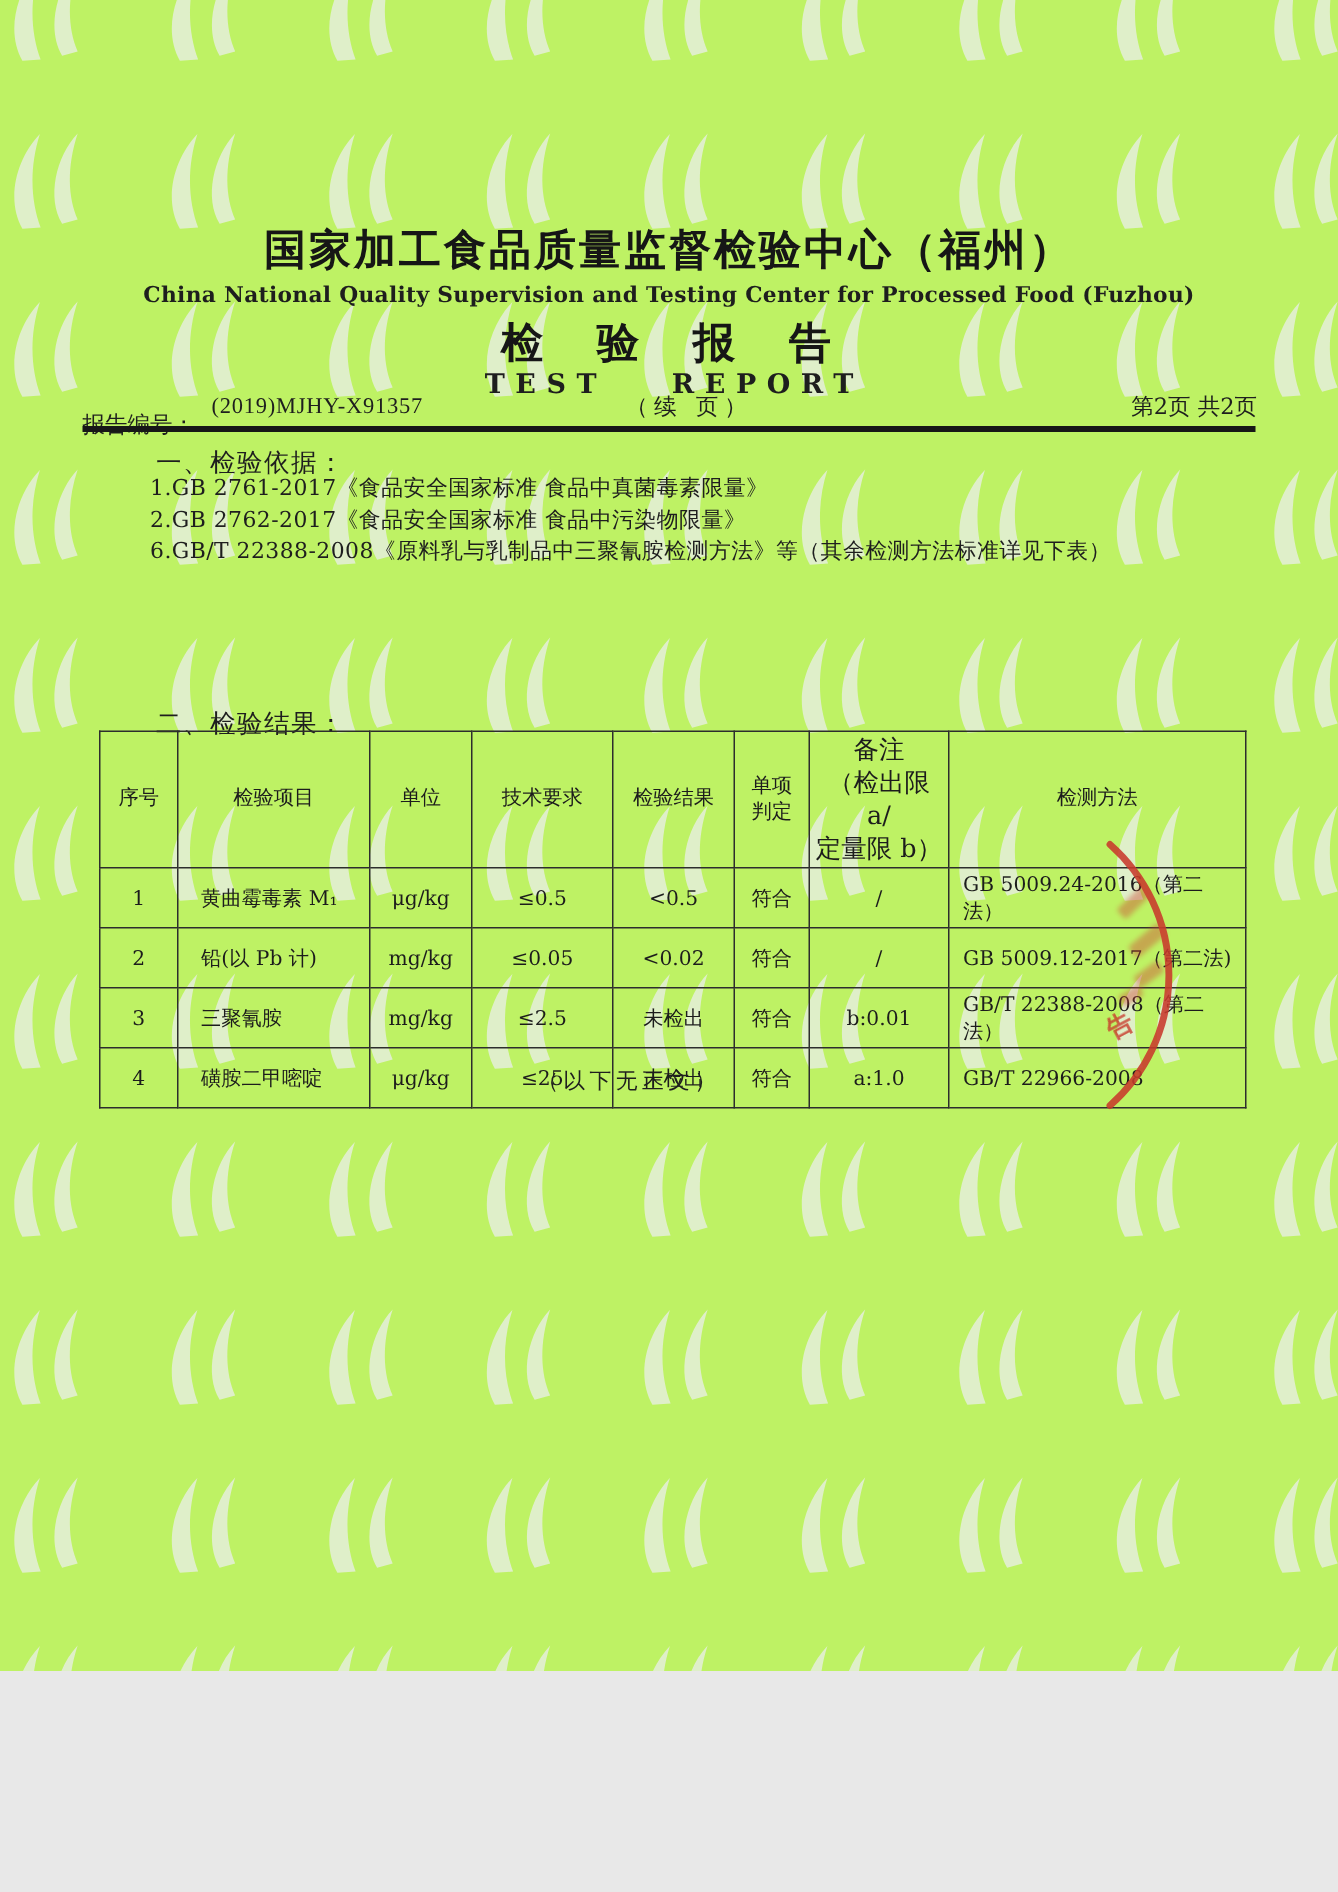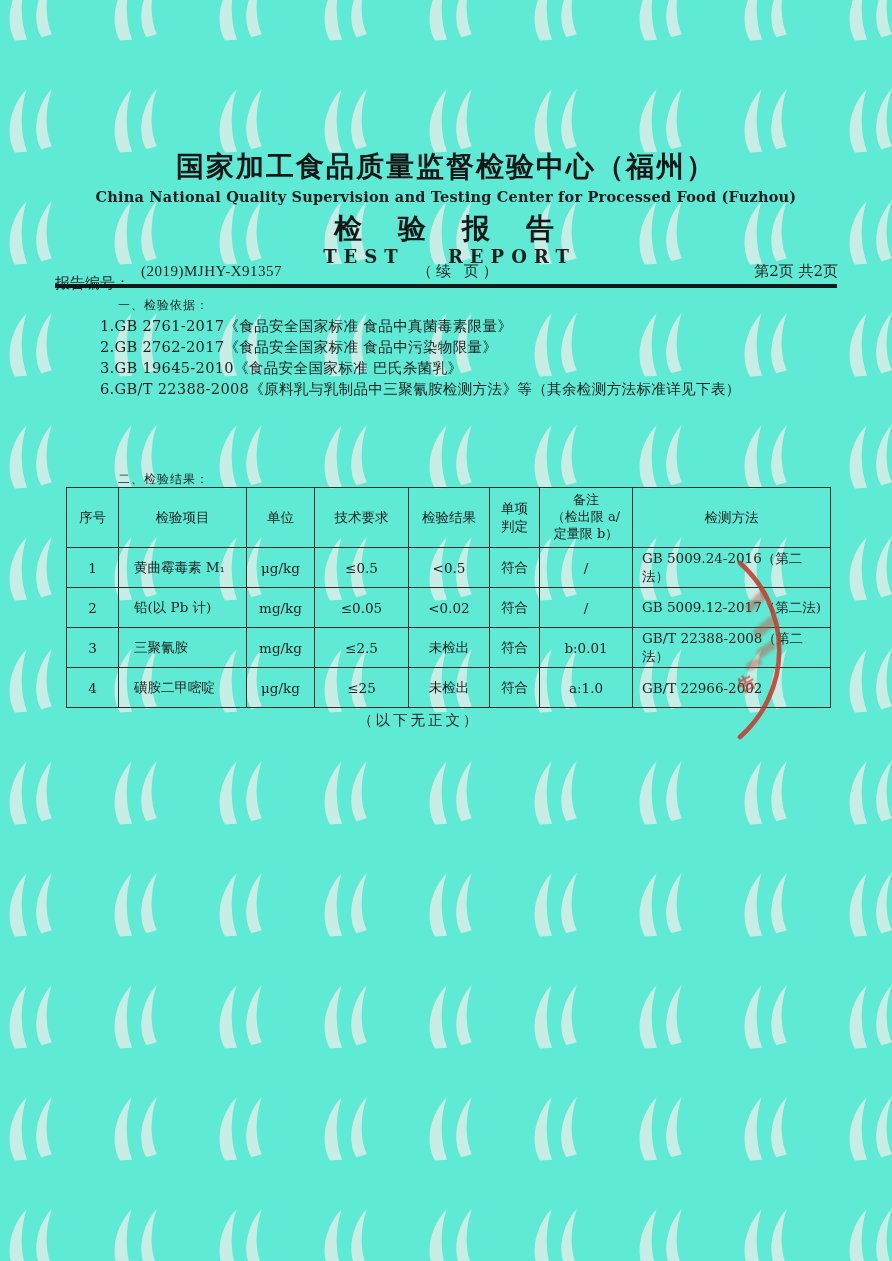--- a/index.html
+++ b/index.html
@@ -1,19 +1,19 @@
 <!DOCTYPE html>
 <html><head>
 <meta charset="utf-8">
 <style>
   * { margin:0; padding:0; box-sizing:border-box; }
   body { background:#e8e8e8; font-family:"DejaVu Serif","Liberation Serif",serif; }
   .page {
-    position:relative; width:892px; height:1261px; margin:0 auto;
-    background:#5eead4; overflow:hidden; color:#1e1e1e;
+    position:relative; width:892px; height:1114px; margin:0 auto;
+    background:#bef264; overflow:hidden; color:#1e1e1e;
   }
   
   #watermark-layer { position:absolute; inset:0; z-index:0; }
   .wm { position:absolute; width:58px; height:80px; opacity:.75; transform:rotate(6deg); }
   
   .hdr { position:absolute; left:0; right:0; text-align:center; z-index:1; }
   .title-cn {
     top:148px; font-family:"DejaVu Sans","Liberation Sans",sans-serif;
     font-size:28px; font-weight:bold; letter-spacing:2px; color:#161616;
   }
@@ -23,21 +23,21 @@
     font-family:"DejaVu Sans","Liberation Sans",sans-serif; color:#161616;
   }
   .report-title-en { top:246px; font-size:18px; font-weight:bold; letter-spacing:7px; word-spacing:30px; padding-left:7px; }
   .report-line { position:absolute; top:262px; left:55px; right:54px; height:20px; z-index:1; font-size:15px; }
   .report-no-label { position:absolute; left:0; top:12px; font-family:"DejaVu Sans","Liberation Sans",sans-serif; }
   .report-no-value { position:absolute; left:86px; top:1px; font-family:"Liberation Serif","DejaVu Serif",serif; letter-spacing:0.5px; }
   .continuation { position:absolute; left:362px; top:0; letter-spacing:4px; }
   .page-number { position:absolute; right:0; top:0; }
   .thick-rule { position:absolute; top:284px; left:55px; width:782px; height:4px; background:#171717; z-index:1; }
   
-  .sec-heading { position:absolute; left:118px; font-size:12px; z-index:1; letter-spacing:1px; }
+  .sec-heading { position:absolute; left:104px; font-size:17px; z-index:1; letter-spacing:1px; }
   #basis-heading { top:297px; }
   #basis-list { position:absolute; top:315px; left:85px; width:728px; z-index:1; }
   .basis-item { font-size:14.6px; line-height:21px; text-indent:15px; letter-spacing:0.3px; }
   #results-heading { top:471px; }
   
   .results-table {
     position:absolute; top:487px; left:66px; z-index:1;
     border-collapse:collapse; table-layout:fixed; width:764px;
     font-size:13.5px; color:#1c1c1c;
   }
@@ -509,21 +509,20 @@
     <span class="report-no-value">(2019)MJHY-X91357</span>
     <span class="continuation">（续 页）</span>
     <span class="page-number">第2页  共2页</span>
   </div>
   <div class="thick-rule"></div>
 
   <div id="basis-heading" class="sec-heading">一、检验依据：</div>
   <div id="basis-list">
     <div class="basis-item">1.GB 2761-2017《食品安全国家标准 食品中真菌毒素限量》</div>
     <div class="basis-item">2.GB 2762-2017《食品安全国家标准 食品中污染物限量》</div>
-    <div class="basis-item">3.GB 19645-2010《食品安全国家标准 巴氏杀菌乳》</div>
     <div class="basis-item">6.GB/T 22388-2008《原料乳与乳制品中三聚氰胺检测方法》等（其余检测方法标准详见下表）</div>
   </div>
 
   <div id="results-heading" class="sec-heading">二、检验结果：</div>
 
   <table class="results-table">
     <colgroup>
       <col style="width:52px">
         <col style="width:128px">
         <col style="width:68px">
@@ -535,21 +534,21 @@
     </colgroup>
     <thead>
       <tr>
         <th>序号</th>
         <th>检验项目</th>
         <th>单位</th>
         <th>技术要求</th>
         <th>检验结果</th>
         <th>单项
 判定</th>
-        <th style="font-size:13px;">备注
+        <th style="font-size:17px;">备注
 （检出限 a/
 定量限 b）</th>
         <th>检测方法</th>
       </tr>
     </thead>
     <tbody>
       <tr>
         <td class="cell-no">1</td>
         <td class="cell-item">黄曲霉毒素 M₁</td>
         <td class="cell-unit">μg/kg</td>
@@ -580,21 +579,21 @@
         <td class="cell-method">GB/T 22388-2008（第二法）</td>
       </tr>
       <tr>
         <td class="cell-no">4</td>
         <td class="cell-item">磺胺二甲嘧啶</td>
         <td class="cell-unit">μg/kg</td>
         <td class="cell-req">≤25</td>
         <td class="cell-res">未检出</td>
         <td class="cell-judge">符合</td>
         <td class="cell-remark">a:1.0</td>
-        <td class="cell-method">GB/T 22966-2002</td>
+        <td class="cell-method">GB/T 22966-2008</td>
       </tr>
     </tbody>
   </table>
 
   <div class="end-note">（以下无正文）</div>
 
   <svg id="stamp" viewBox="0 0 260 260">
     <path d="M 207 43 A 116 116 0 0 1 207 217" fill="none" stroke="#c8392b" stroke-width="4.6" stroke-linecap="round" opacity="0.88"></path>
   </svg>
   <div class="stamp-frag" style="left:744px; top:597px; width:24px; height:9px; transform:rotate(-44deg);"></div>

